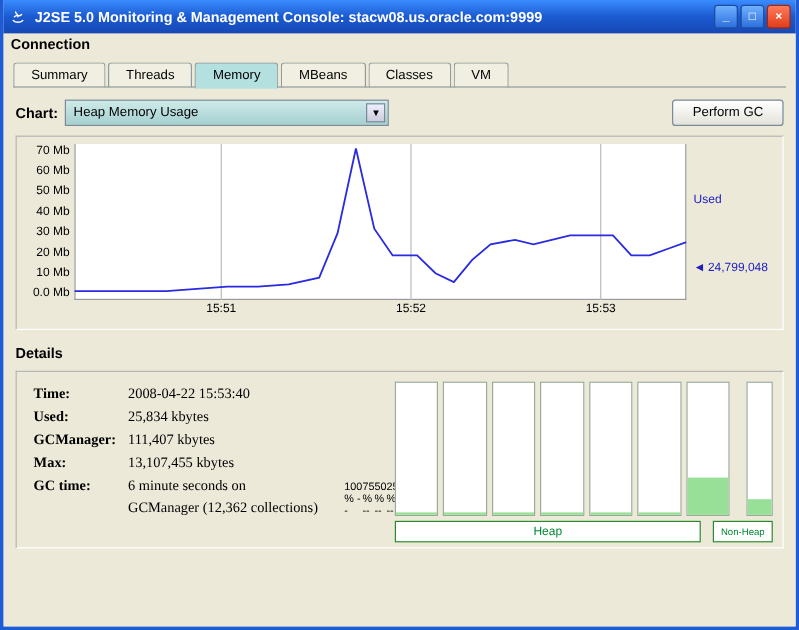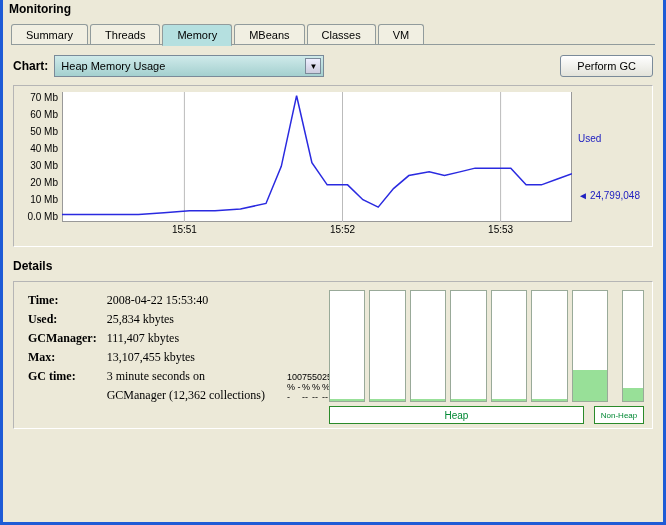--- a/index.html
+++ b/index.html
@@ -48,23 +48,36 @@
   .bar-labels { position:absolute; left:0; right:0; top:116px; display:flex; gap:4px; }
   .group-label { height:18px; background:#ffffff; border:1px solid #2a8a2a; display:flex; align-items:center; justify-content:center; font-size:10px; color:#083; }
   .heap-lbl { flex:1; }
   .nonheap-lbl { width:50px; margin-left:6px; font-size:8px; }
   .vline { stroke:#bbb; stroke-width:1; }
 </style>
 </head>
 <body>
 
 <div class="window">
+  <div class="titlebar">
+    <span class="icon">
+      <svg width="14" height="14" viewBox="0 0 14 14">
+          <path d="M3 10c2 2 6 2 8 0M4 7c3-3 3 1 6-2M5 3c0 2 3 2 2 4" stroke="#fff" stroke-width="1.2" fill="none" stroke-linecap="round"></path>
+        </svg>
+    </span>
+    <span class="title">J2SE 5.0 Monitoring &amp; Management Console: stacw08.us.oracle.com:9999</span>
+    <div class="win-btns">
+      <div class="win-btn">_</div>
+      <div class="win-btn">□</div>
+      <div class="win-btn close">×</div>
+    </div>
+  </div>
 
   <div class="menubar">
-    <span>Monitoring</span>
+    <span>Connection</span>
   </div>
 
   <div class="tabstrip">
     <div class="tab">Summary</div>
     <div class="tab">Threads</div>
     <div class="tab active">Memory</div>
     <div class="tab">MBeans</div>
     <div class="tab">Classes</div>
     <div class="tab">VM</div>
   </div>
@@ -129,21 +142,21 @@
           <tr>
                 <td class="k">GCManager:</td>
                 <td>111,407 kbytes</td>
               </tr>
           <tr>
                 <td class="k">Max:</td>
                 <td>13,107,455 kbytes</td>
               </tr>
           <tr>
                 <td class="k">GC time:</td>
-                <td>3 minute seconds on</td>
+                <td>6 minute seconds on</td>
               </tr>
           <tr>
                 <td></td>
                 <td>GCManager (12,362 collections)</td>
               </tr>
         </tbody>
           </table>
       </div>
       <div class="details-right">
         <div class="barpanel">

